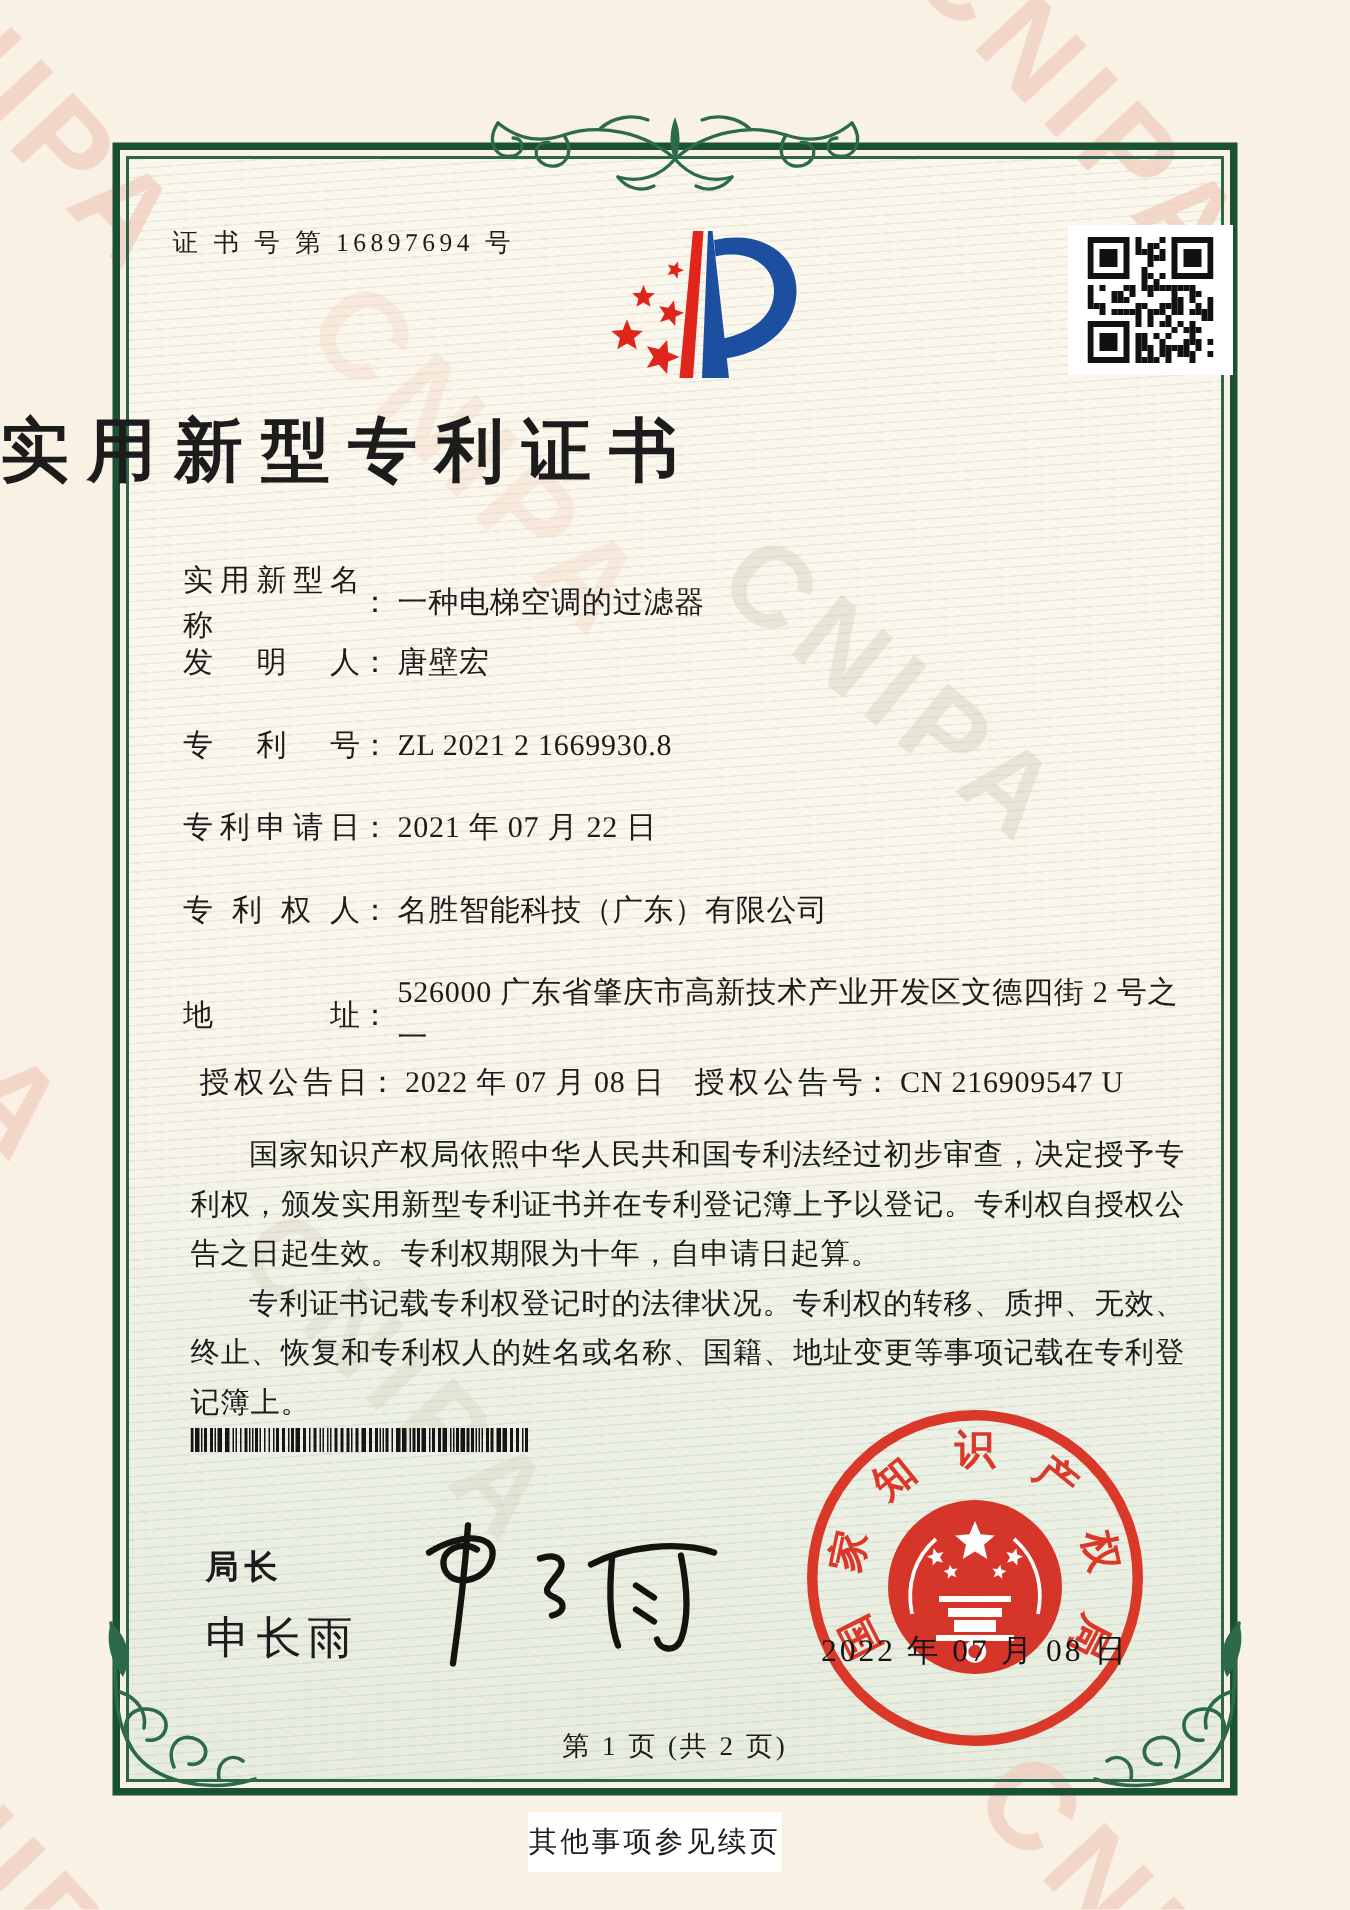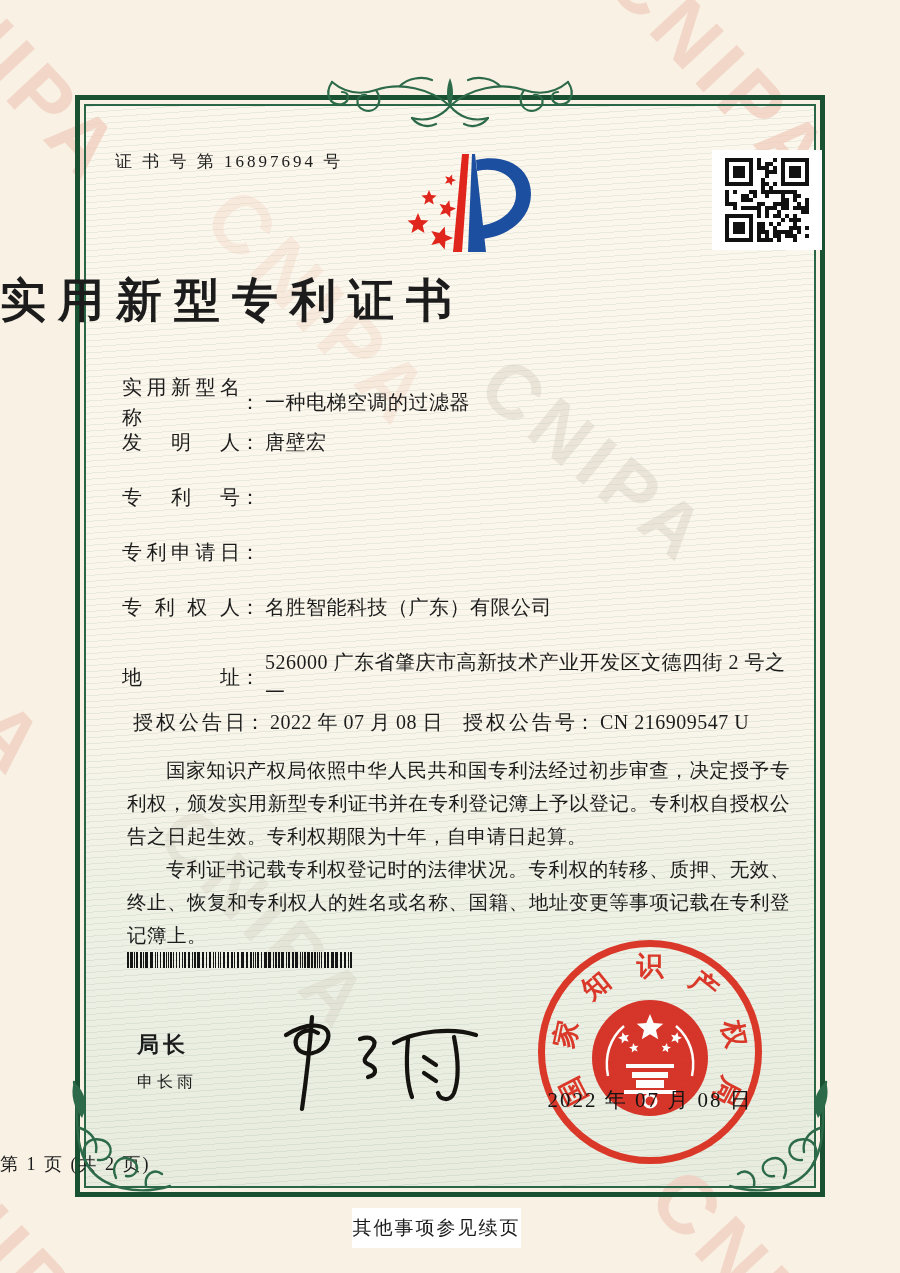--- a/index.html
+++ b/index.html
@@ -41,31 +41,31 @@
   .fcolon{flex:none;margin-right:5px;}
   .fvalue{flex:none;max-width:540px;letter-spacing:0.5px;}
   .grow{display:flex;align-items:flex-start;line-height:30px;}
   .glabel{flex:none;width:112px;text-align:justify;text-align-last:justify;}
 
   .paras{position:absolute;left:127px;top:742px;width:663px;font-size:19.5px;line-height:33px;
          text-align:justify;letter-spacing:0.5px;margin-top:12px;}
   .paras p{margin:0;text-indent:2em;}
 
   .sig-title{position:absolute;left:137px;top:1030px;font-size:22px;letter-spacing:4px;font-weight:bold;}
-  .sig-name{position:absolute;left:137px;top:1072px;font-size:16px;letter-spacing:4px;}
+  .sig-name{position:absolute;left:137px;top:1072px;font-size:30px;letter-spacing:4px;}
 
   
   .seal{position:absolute;left:538px;top:940px;width:224px;height:224px;opacity:0.93;}
   .seal-ring{position:absolute;inset:0;border:7px solid #d92b1c;border-radius:50%;}
   .seal-ch{position:absolute;left:50%;top:50%;font-size:27px;font-weight:700;color:#d92b1c;
            font-family:"Liberation Serif","DejaVu Serif",serif;}
   .seal-date{position:absolute;left:500px;top:1086px;width:300px;text-align:center;
              font-size:21px;letter-spacing:2px;color:#141414;}
 
-  .page-footer{position:absolute;left:0;top:1152px;width:900px;
+  .page-footer{position:absolute;left:0;top:1152px;width:900px;text-align:center;
                font-size:18px;letter-spacing:2px;}
   .cont-note{position:absolute;left:352px;top:1208px;width:169px;height:40px;background:#ffffff;
              display:flex;align-items:center;justify-content:center;font-size:19px;letter-spacing:2px;}
 </style>
 </head>
 <body>
 
 <div class="page">
 
   <span class="wm wm-pink" style="left:-55px;top:-75px;transform:rotate(47deg);">CNIPA</span>
@@ -284,24 +284,26 @@
         <span class="fvalue">一种电梯空调的过滤器</span>
       </div>
       <div class="frow" style="top:55px;">
         <span class="flabel">发明人</span>
         <span class="fcolon">：</span>
         <span class="fvalue">唐壁宏</span>
       </div>
       <div class="frow" style="top:110px;">
         <span class="flabel">专利号</span>
         <span class="fcolon">：</span>
+        <span class="fvalue">ZL 2021 2 1669930.8</span>
       </div>
       <div class="frow" style="top:165px;">
         <span class="flabel">专利申请日</span>
         <span class="fcolon">：</span>
+        <span class="fvalue">2021 年 07 月 22 日</span>
       </div>
       <div class="frow" style="top:220px;">
         <span class="flabel">专利权人</span>
         <span class="fcolon">：</span>
         <span class="fvalue">名胜智能科技（广东）有限公司</span>
       </div>
       <div class="frow" style="top:275px;">
         <span class="flabel">地址</span>
         <span class="fcolon">：</span>
         <span class="fvalue">526000 广东省肇庆市高新技术产业开发区文德四街 2 号之一</span>

